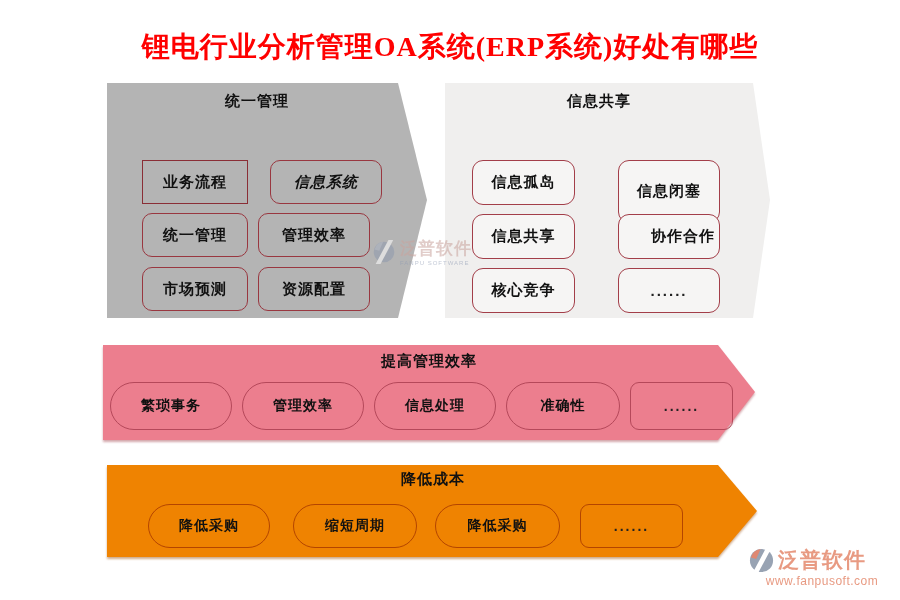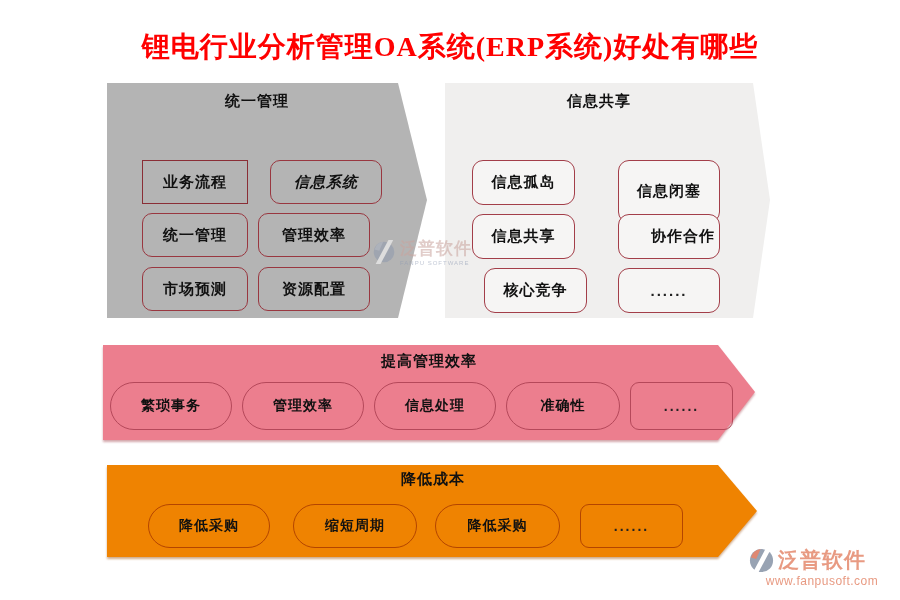--- a/index.html
+++ b/index.html
@@ -77,21 +77,21 @@
   <div class="abs node gray-node" style="left:142px;top:213px;width:106px;height:44px;">统一管理</div>
   <div class="abs node gray-node" style="left:258px;top:213px;width:112px;height:44px;">管理效率</div>
   <div class="abs node gray-node" style="left:142px;top:267px;width:106px;height:44px;">市场预测</div>
   <div class="abs node gray-node" style="left:258px;top:267px;width:112px;height:44px;">资源配置</div>
 
   <div class="abs sec-header" style="left:445px;top:92px;width:308px;">信息共享</div>
   <div class="abs node light-node" style="left:472px;top:160px;width:103px;height:45px;">信息孤岛</div>
   <div class="abs node light-node" style="left:618px;top:160px;width:102px;height:63px;">信息闭塞</div>
   <div class="abs node light-node" style="left:472px;top:214px;width:103px;height:45px;">信息共享</div>
   <div class="abs node light-node" style="left:618px;top:214px;width:102px;height:45px;padding-left:28px;">协作合作</div>
-  <div class="abs node light-node" style="left:472px;top:268px;width:103px;height:45px;margin-left:12px;">核心竞争</div>
+  <div class="abs node light-node" style="left:472px;top:268px;width:103px;height:45px;">核心竞争</div>
   <div class="abs node light-node dots" style="left:618px;top:268px;width:102px;height:45px;">......</div>
 
   <div class="abs sec-header" style="left:103px;top:352px;width:652px;">提高管理效率</div>
   <div class="abs node pink-node" style="left:110px;top:382px;width:122px;height:48px;">繁琐事务</div>
   <div class="abs node pink-node" style="left:242px;top:382px;width:122px;height:48px;">管理效率</div>
   <div class="abs node pink-node" style="left:374px;top:382px;width:122px;height:48px;">信息处理</div>
   <div class="abs node pink-node" style="left:506px;top:382px;width:114px;height:48px;">准确性</div>
   <div class="abs node pink-node rect dots" style="left:630px;top:382px;width:103px;height:48px;">......</div>
 
   <div class="abs sec-header" style="left:107px;top:470px;width:652px;">降低成本</div>

